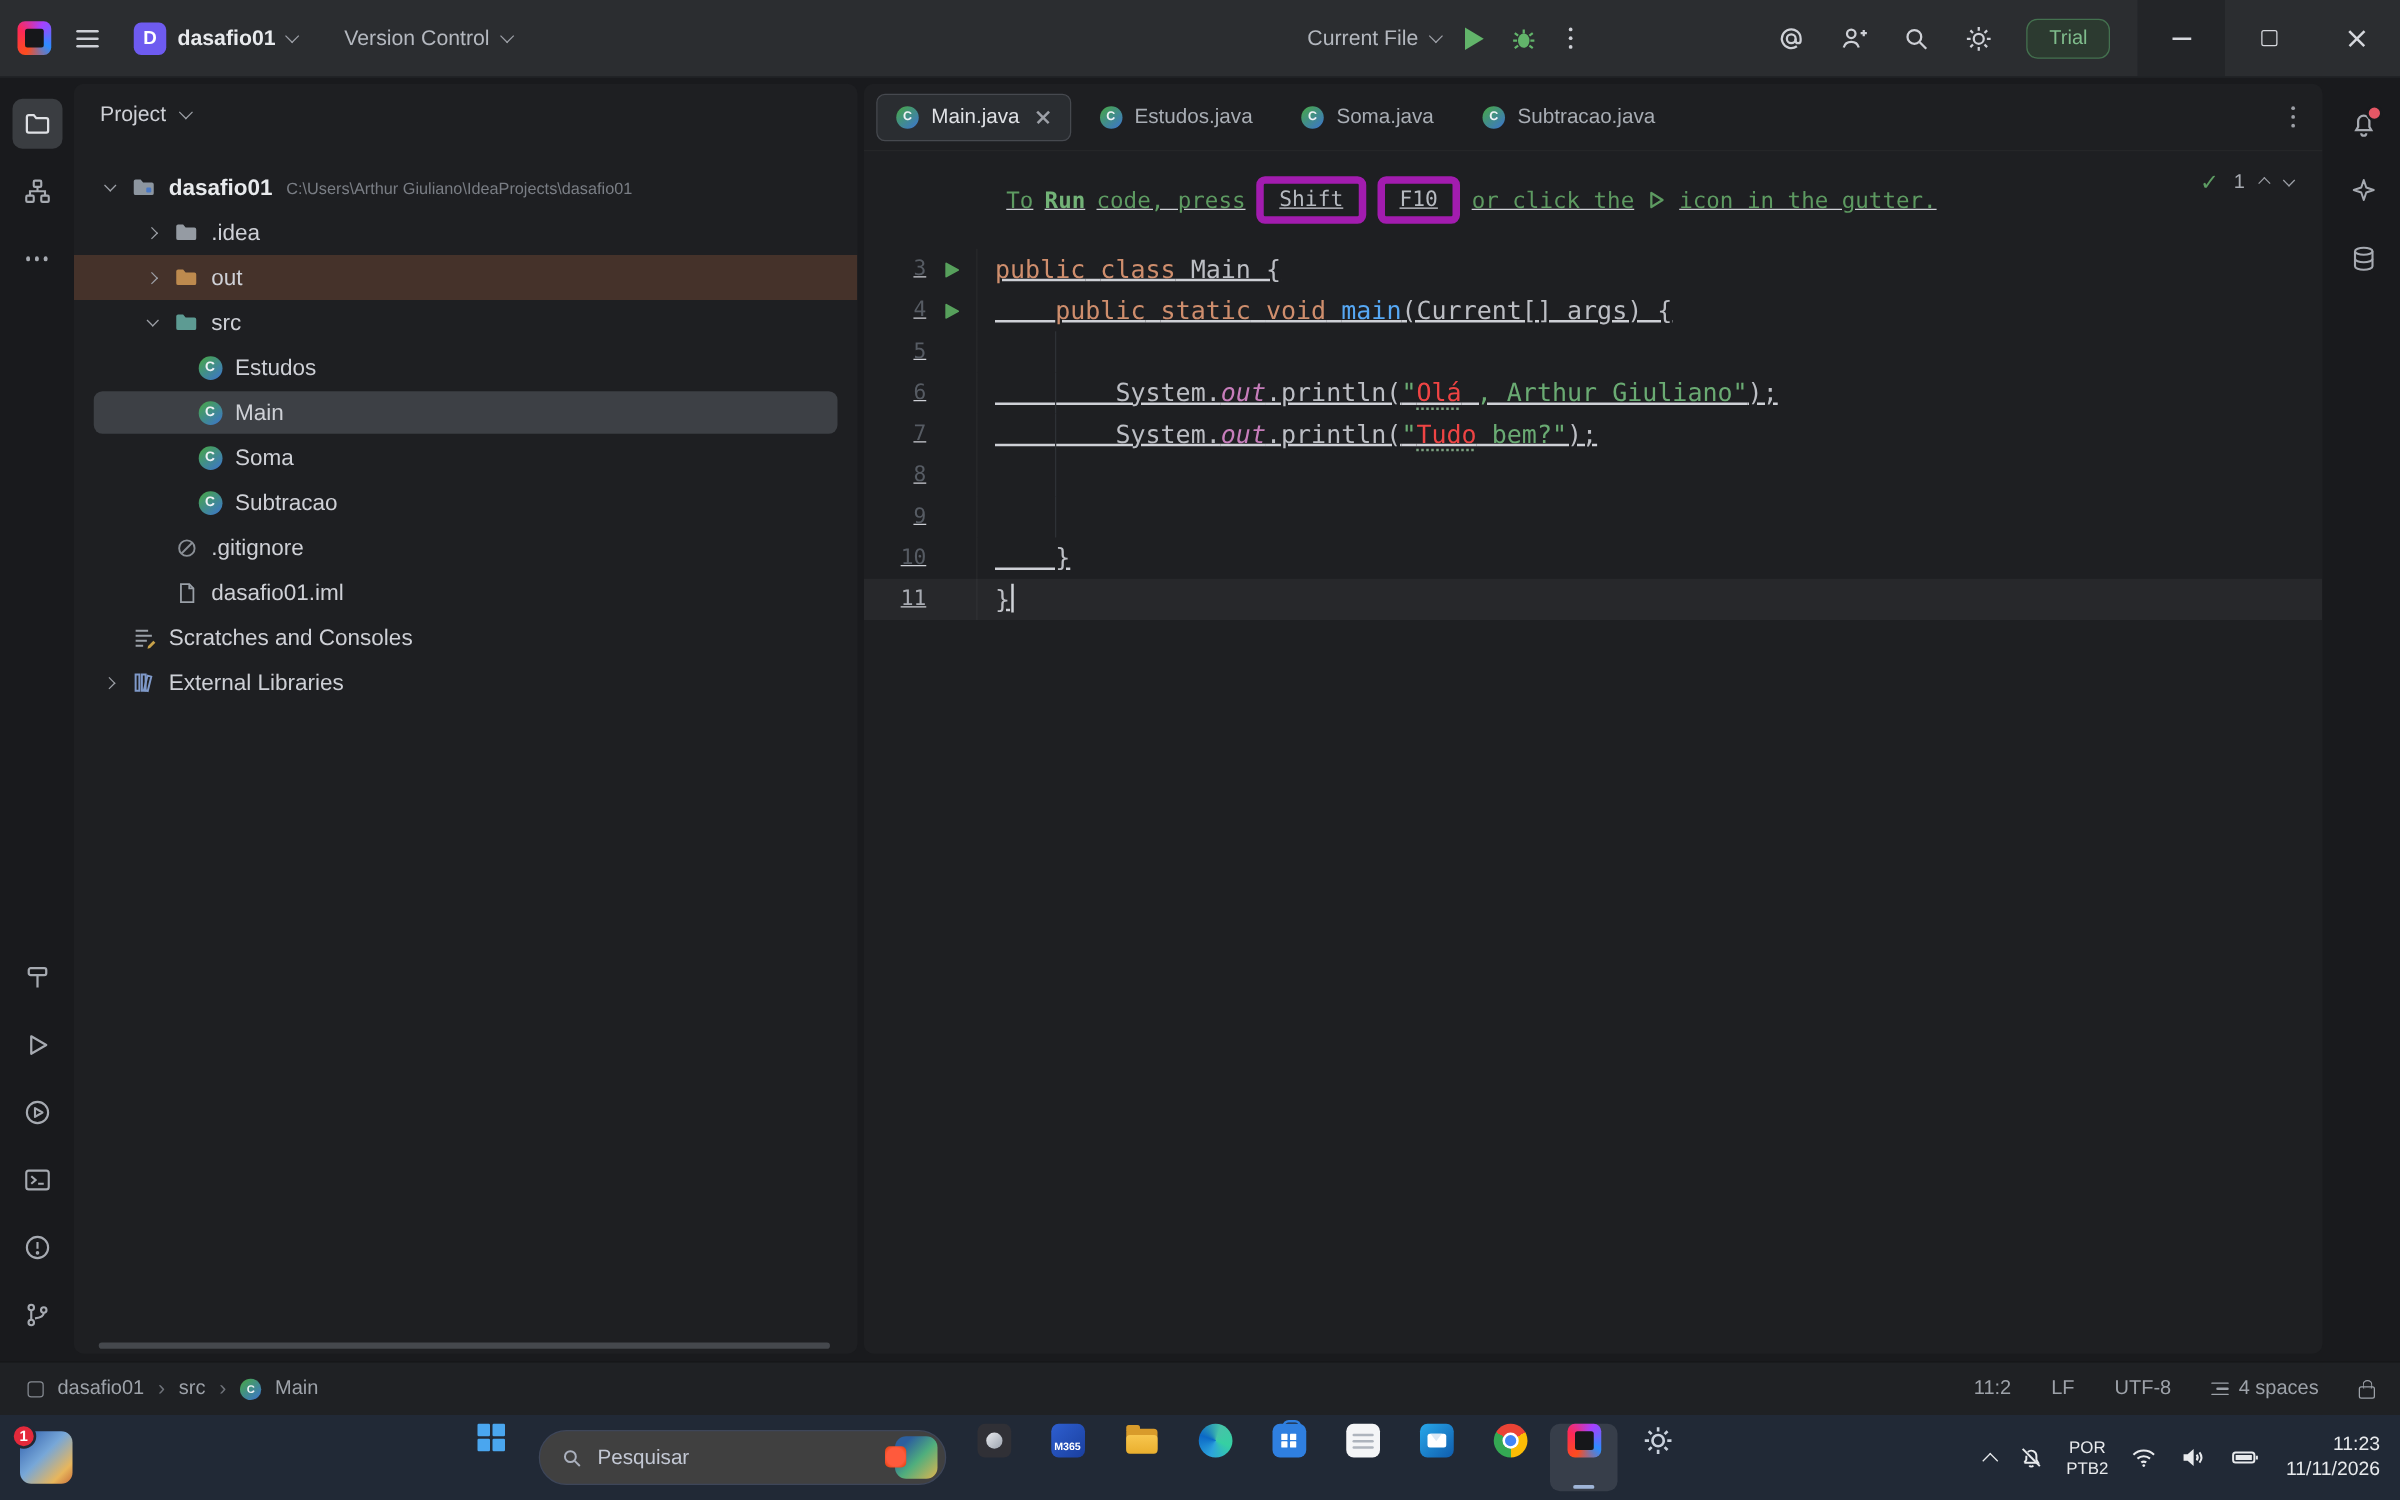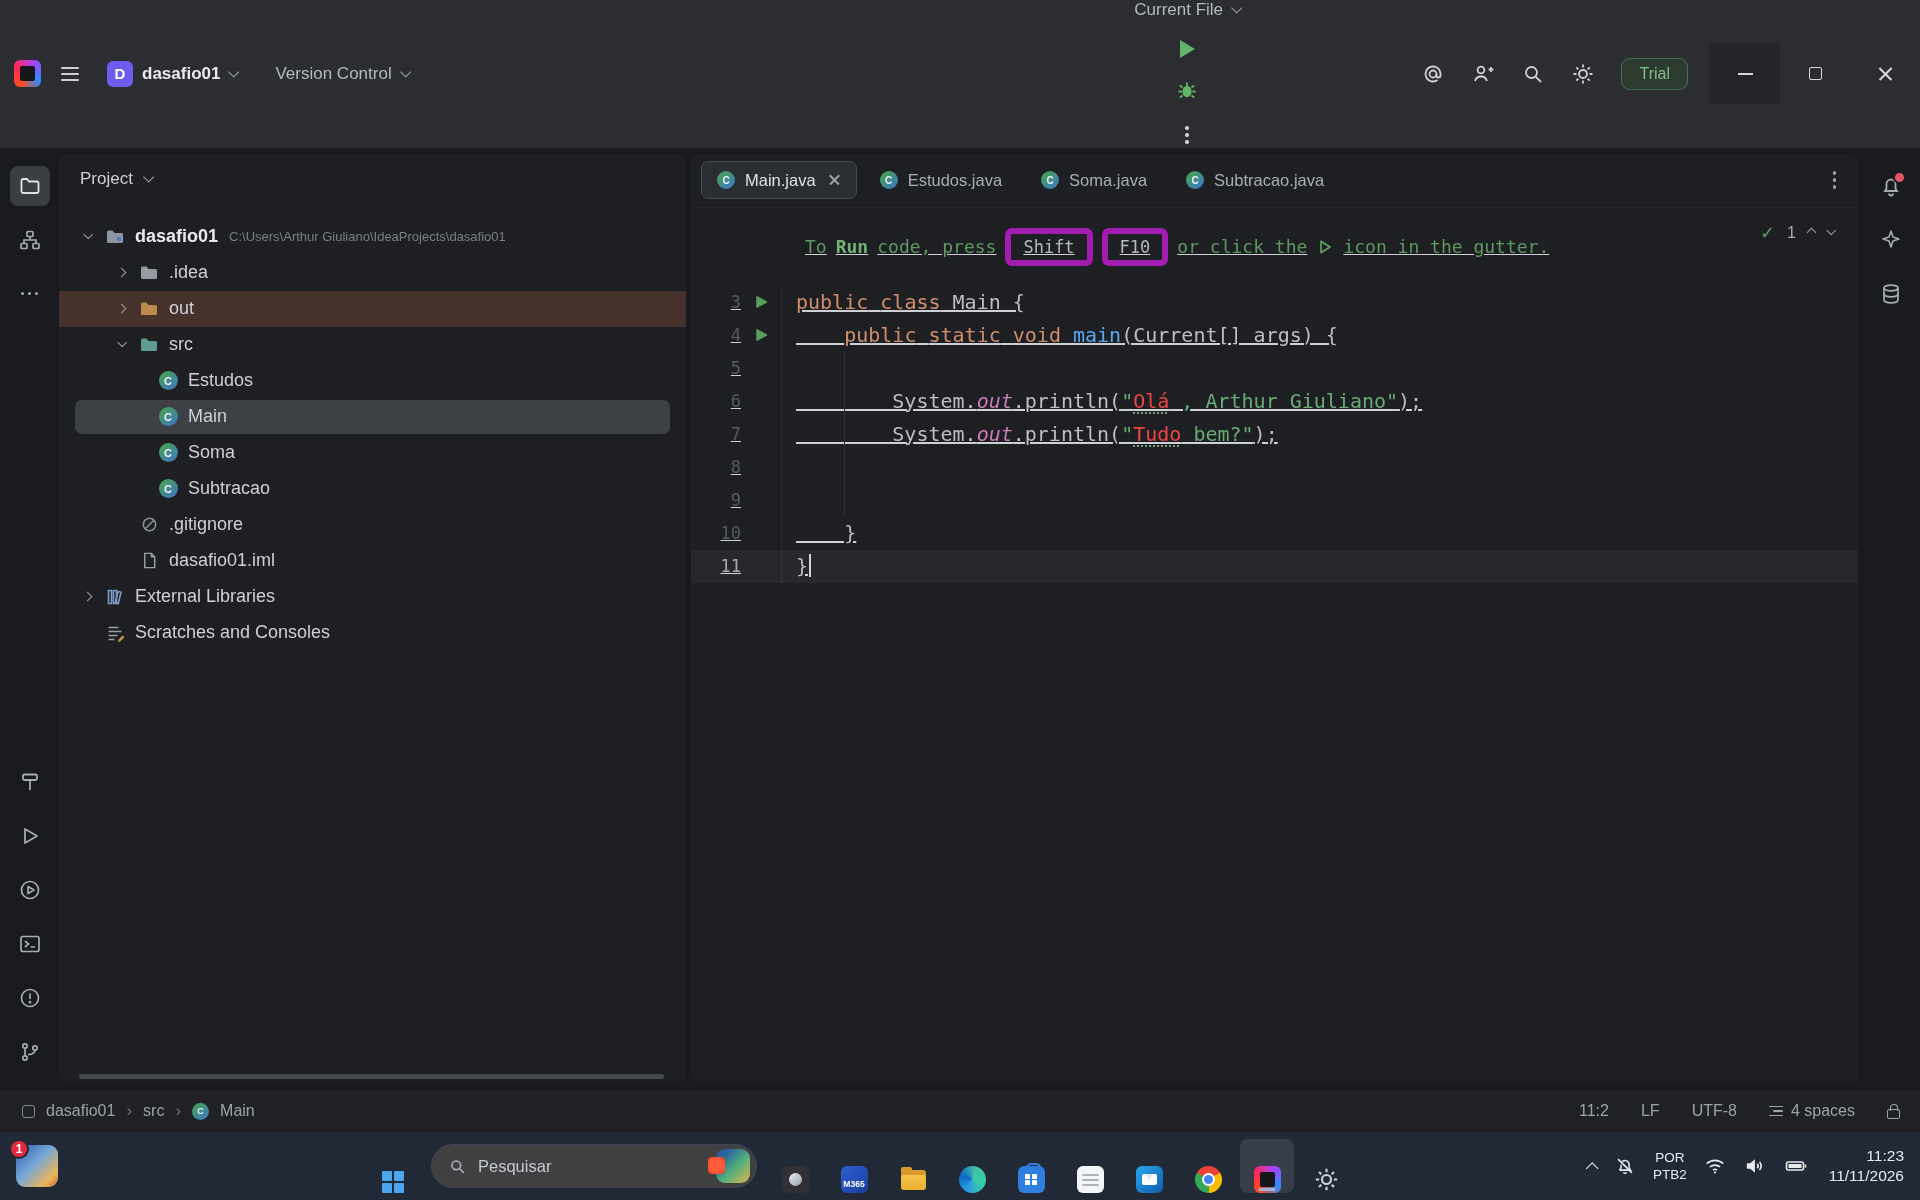--- a/index.html
+++ b/index.html
@@ -19,21 +19,21 @@
   .hamburger i { width:18px; height:2px; background:#ced0d6; border-radius:1px; }
   .proj-widget { display:flex; align-items:center; gap:9px; padding:6px 8px; border-radius:8px; }
   .proj-badge { width:26px; height:26px; border-radius:6px; background:#6e5bf0; color:#fff; font-weight:bold; font-size:15px; display:flex; align-items:center; justify-content:center; }
   .proj-name { font-size:17px; font-weight:600; color:#e8eaed; }
   .chv { display:inline-block; width:8px; height:8px; border-right:1.7px solid #9da0a7; border-bottom:1.7px solid #9da0a7; }
   .chv.down { transform:rotate(45deg) translate(-1px,-2px); }
   .chv.right { transform:rotate(-45deg); }
   .chv.up { transform:rotate(225deg); }
   .vcs-widget { display:flex; align-items:center; gap:9px; margin-left:16px; color:#b4b8bf; font-size:17px; }
   .sp1 { flex:4; } .sp2 { flex:1; }
-  .run-cluster { display:flex; align-items:center; gap:20px;flex-direction:column; }
+  .run-cluster { display:flex; align-items:center; gap:20px; }
   .run-config { display:flex; align-items:center; gap:9px; color:#b4b8bf; font-size:17px; }
   .play-tri { width:0; height:0; border-left:15px solid #62b46a; border-top:9px solid transparent; border-bottom:9px solid transparent; }
   .kebab { display:flex; flex-direction:column; gap:3.5px; padding:4px; }
   .kebab i { width:3.5px; height:3.5px; border-radius:50%; background:#ced0d6; }
   .icon-cluster { display:flex; align-items:center; gap:26px; color:#ced0d6; }
   .icon-cluster svg { display:block; }
   .trial { margin-left:26px; padding:6px 17px; border-radius:9px; border:1px solid #44714f; background:#2c3a30; color:#7fbc8c; font-size:16px; }
   .win-btns { display:flex; margin-left:22px; height:61px; }
   .win-btn { width:70px; height:61px; display:flex; align-items:center; justify-content:center; }
   .win-btn.min { background:#232528; }
@@ -119,21 +119,21 @@
   .indent-ico i:nth-child(1){ width:14px; } .indent-ico i:nth-child(2){ width:10px; margin-left:4px; } .indent-ico i:nth-child(3){ width:14px; }
   .lock-ico { position:relative; width:13px; height:10px; border:1.6px solid #9da2a9; border-radius:2px; margin-top:5px; }
   .lock-ico::before { content:""; position:absolute; left:2px; top:-6px; width:6px; height:6px; border:1.6px solid #9da2a9; border-bottom:none; border-radius:4px 4px 0 0; }
 
   
   #taskbar { position:absolute; left:0; right:0; bottom:0; height:68px; background:#212936; display:flex; align-items:center; }
   .tk-widgets { position:absolute; left:16px; top:13px; width:44px; height:44px; }
   .tk-widgets .wimg { width:42px; height:42px; border-radius:9px; background:linear-gradient(135deg,#3e6db5 10%,#77a7d8 45%,#e8b65c 80%,#c96f3a); }
   .tk-badge { position:absolute; top:-6px; left:-7px; min-width:20px; height:20px; border-radius:10px; background:#e4293b; color:#fff; font-size:12px; font-weight:700; display:flex; align-items:center; justify-content:center; border:2px solid #212936; padding:0 4px; }
   .tk-center { position:absolute; left:366px; top:0; height:68px; display:flex; align-items:center; gap:5px; }
-  .tk-cell { width:54px; height:54px; border-radius:8px; display:flex; align-items:flex-end; justify-content:center; position:relative; }
+  .tk-cell { width:54px; height:54px; border-radius:8px; display:flex; align-items:flex-start; justify-content:center; position:relative; }
   .tk-cell.active { background:rgba(255,255,255,0.10); }
   .tk-cell.active::after { content:""; position:absolute; bottom:2px; left:50%; transform:translateX(-50%); width:17px; height:3px; border-radius:2px; background:#9fb5d8; }
   .win-logo { display:grid; grid-template-columns:10px 10px; grid-template-rows:10px 10px; gap:2px; }
   .win-logo i { background:#4aa6ef; border-radius:1px; }
   .searchpill { width:326px; height:44px; border-radius:22px; background:#404040; border:1px solid #3e4659; display:flex; align-items:center; gap:11px; padding:0 6px 0 16px; color:#c3c8d4; font-size:16.5px; margin:0 6px; }
   .searchpill .ph { flex:1; }
   .search-thumb { width:34px; height:34px; border-radius:9px; background:linear-gradient(135deg,#2c5f9e 20%,#4fae7d 55%,#e0b54f); position:relative; }
   .search-thumb::after { content:""; position:absolute; left:-8px; top:8px; width:17px; height:17px; border-radius:4px; background:radial-gradient(circle at 50% 50%, #ff5a3c 0 60%, #d83b01 100%); }
   .appicon { width:27px; height:27px; position:relative; }
   .app-dark { background:#303036; border-radius:6px; display:flex; align-items:center; justify-content:center; }
@@ -407,41 +407,41 @@
             <span class="ticon">
               <svg width="19" height="19" viewBox="0 0 20 20" fill="none" stroke="#9aa0a8" stroke-width="1.5">
                   <path d="M5 2.5h7l3.5 3.5v11.5H5z"></path>
                   <path d="M12 2.5V6h3.5"></path>
                 </svg>
             </span>
             <span class="tlabel">dasafio01.iml</span>
           </div>
 
           <div class="trow l0">
-            <span class="tchev">
-                <i class="chv right"></i>
-              </span>
-            <span class="ticon">
-              <svg width="20" height="20" viewBox="0 0 20 20" fill="none" stroke="#7f99c9" stroke-width="1.6">
-                  <path d="M3.5 3.5h3v13h-3zM8.5 3.5h3v13h-3z"></path>
-                  <path d="M13 4.5l3 .8-2.8 11.5-3-.8z"></path>
-                </svg>
-            </span>
-            <span class="tlabel">External Libraries</span>
-          </div>
-
-          <div class="trow l0">
             <span class="tchev"></span>
             <span class="ticon">
               <svg width="20" height="20" viewBox="0 0 20 20" fill="none" stroke="#9aa0a8" stroke-width="1.6">
                   <path d="M3.5 4.5h10M3.5 8.5h13M3.5 12.5h9M3.5 16.5h6"></path>
                   <path d="M13.5 16.8l4.2-4.2 1.6 1.6-4.2 4.2-2.1.5z" fill="#c8a24a" stroke="none"></path>
                 </svg>
             </span>
             <span class="tlabel">Scratches and Consoles</span>
+          </div>
+
+          <div class="trow l0">
+            <span class="tchev">
+                <i class="chv right"></i>
+              </span>
+            <span class="ticon">
+              <svg width="20" height="20" viewBox="0 0 20 20" fill="none" stroke="#7f99c9" stroke-width="1.6">
+                  <path d="M3.5 3.5h3v13h-3zM8.5 3.5h3v13h-3z"></path>
+                  <path d="M13 4.5l3 .8-2.8 11.5-3-.8z"></path>
+                </svg>
+            </span>
+            <span class="tlabel">External Libraries</span>
           </div>
 
           <div class="hscroll"></div>
         </div>
       </div>
 
       <div id="editor-island">
         <div class="tabbar">
           <div class="tab active">
             <span class="cicon">C</span>

